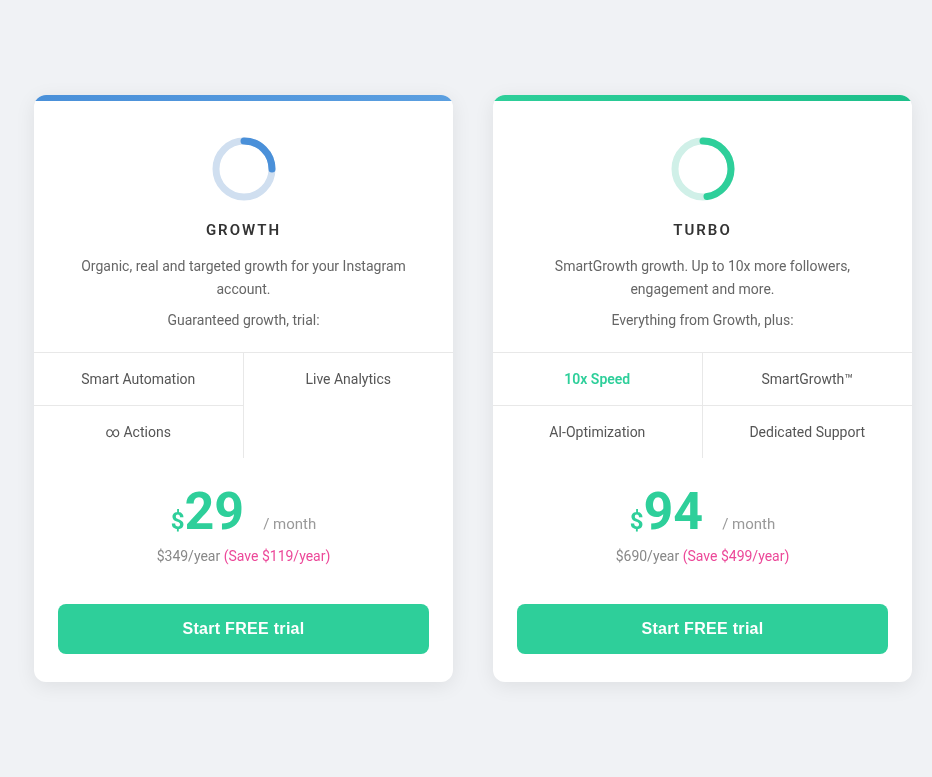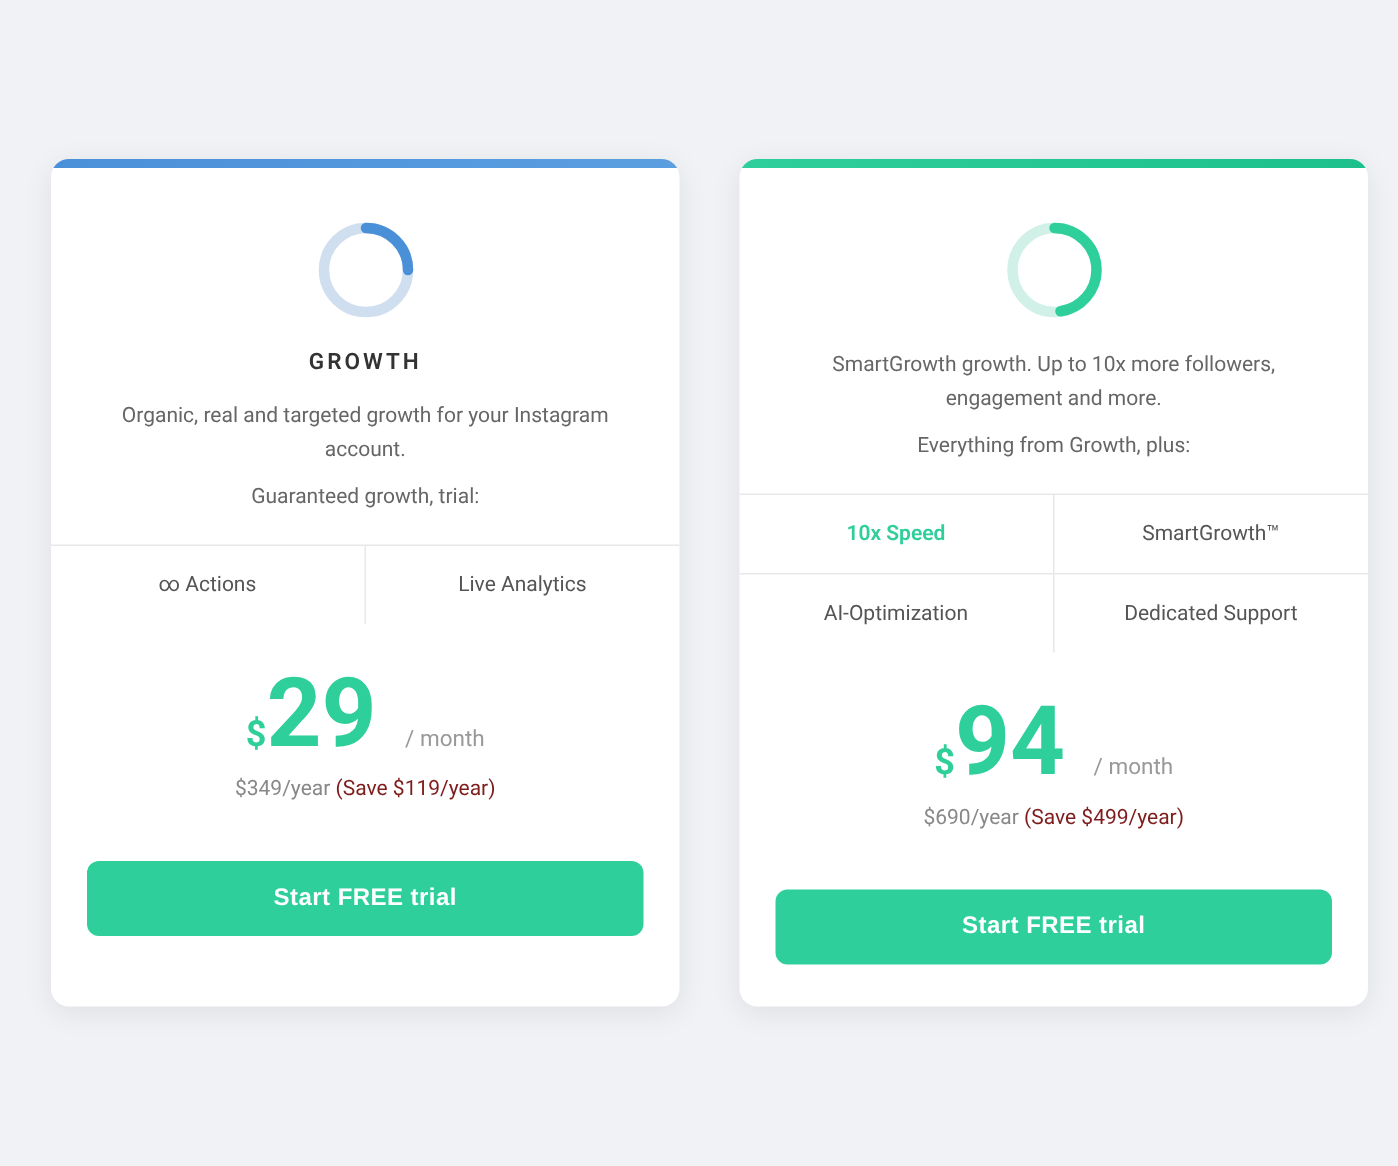--- a/index.html
+++ b/index.html
@@ -120,40 +120,40 @@
       margin-bottom: 10px;
     }
 
     .price-dollar {
       font-size: 24px;
       font-weight: 700;
       color: #2ecf9a;
     }
 
     .price-amount {
-      font-size: 64px;
+      font-size: 52px;
       font-weight: 700;
       color: #2ecf9a;
       line-height: 1;
     }
 
     .price-period {
       font-size: 15px;
       color: #999;
       margin-left: 19px;
     }
 
     .price-annual {
       font-size: 14px;
       color: #888;
       margin-bottom: 20px;
     }
 
     .price-annual .save {
-      color: #7f1d1d;
+      color: #ec4899;
     }
 
     .cta-button {
       display: block;
       width: 100%;
       padding: 16px;
       background: #2ecf9a;
       color: #fff;
       border: none;
       border-radius: 8px;
@@ -177,25 +177,26 @@
         <div class="card-icon"><svg viewBox="0 0 64 64" width="64" height="64" xmlns="http://www.w3.org/2000/svg">
       <circle cx="32" cy="32" r="28" fill="none" stroke="#d0dff0" stroke-width="7"></circle>
       <path d="M32 4 A28 28 0 0 1 60 32" fill="none" stroke="#4a90d9" stroke-width="7" stroke-linecap="round"></path>
     </svg></div>
         <div class="card-title">GROWTH</div>
         <p class="card-description">Organic, real and targeted growth for your Instagram account.</p>
         <p class="card-tagline">Guaranteed growth, trial:</p>
       </div>
       <div class="features-grid">
 
-
+      <div class="feature-cell">Smart Automation</div>
+
+
+      <div class="feature-cell">Live Analytics</div>
 
       <div class="feature-cell">∞ Actions</div>
-
-      <div class="feature-cell">Live Analytics</div>
 
       </div>
       <div class="card-pricing">
         <div class="price-main">
           <span class="price-dollar">$</span>
           <span class="price-amount">29</span>
           <span class="price-period">/ month</span>
         </div>
         <div class="price-annual">
           $349/year <span class="save">(Save $119/year)</span>
@@ -205,20 +206,21 @@
         <button class="cta-button">Start FREE trial</button>
       </div>
     </div>
     <div class="pricing-card">
       <div class="card-top-bar green"></div>
       <div class="card-header">
         <div class="card-icon"><svg viewBox="0 0 64 64" width="64" height="64" xmlns="http://www.w3.org/2000/svg">
       <circle cx="32" cy="32" r="28" fill="none" stroke="#d0f0e8" stroke-width="7"></circle>
       <path d="M32 4 A28 28 0 0 1 60 32 A28 28 0 0 1 36 59.5" fill="none" stroke="#2ecf9a" stroke-width="7" stroke-linecap="round"></path>
     </svg></div>
+        <div class="card-title">TURBO</div>
         <p class="card-description">SmartGrowth growth. Up to 10x more followers, engagement and more.</p>
         <p class="card-tagline">Everything from Growth, plus:</p>
       </div>
       <div class="features-grid">
 
       <div class="feature-cell highlight">10x Speed</div>
 
       <div class="feature-cell">SmartGrowth™</div>
 
       <div class="feature-cell">AI-Optimization</div>

